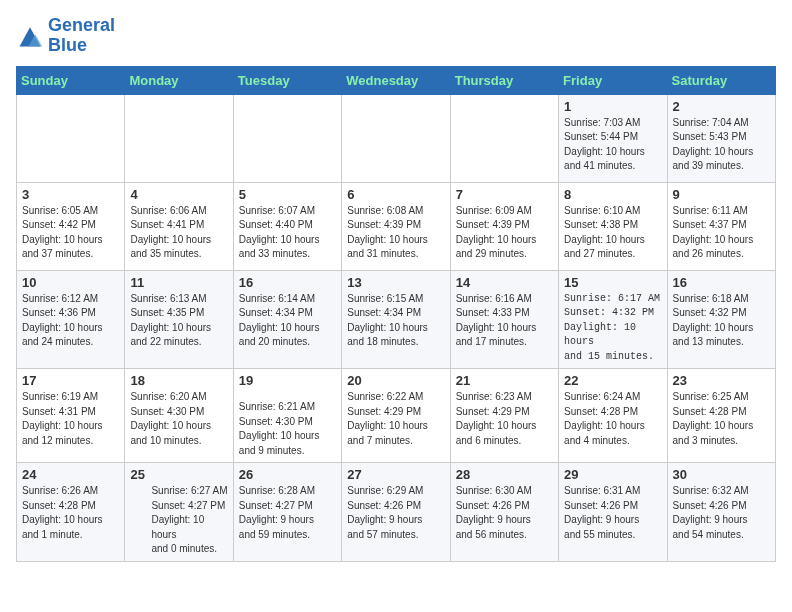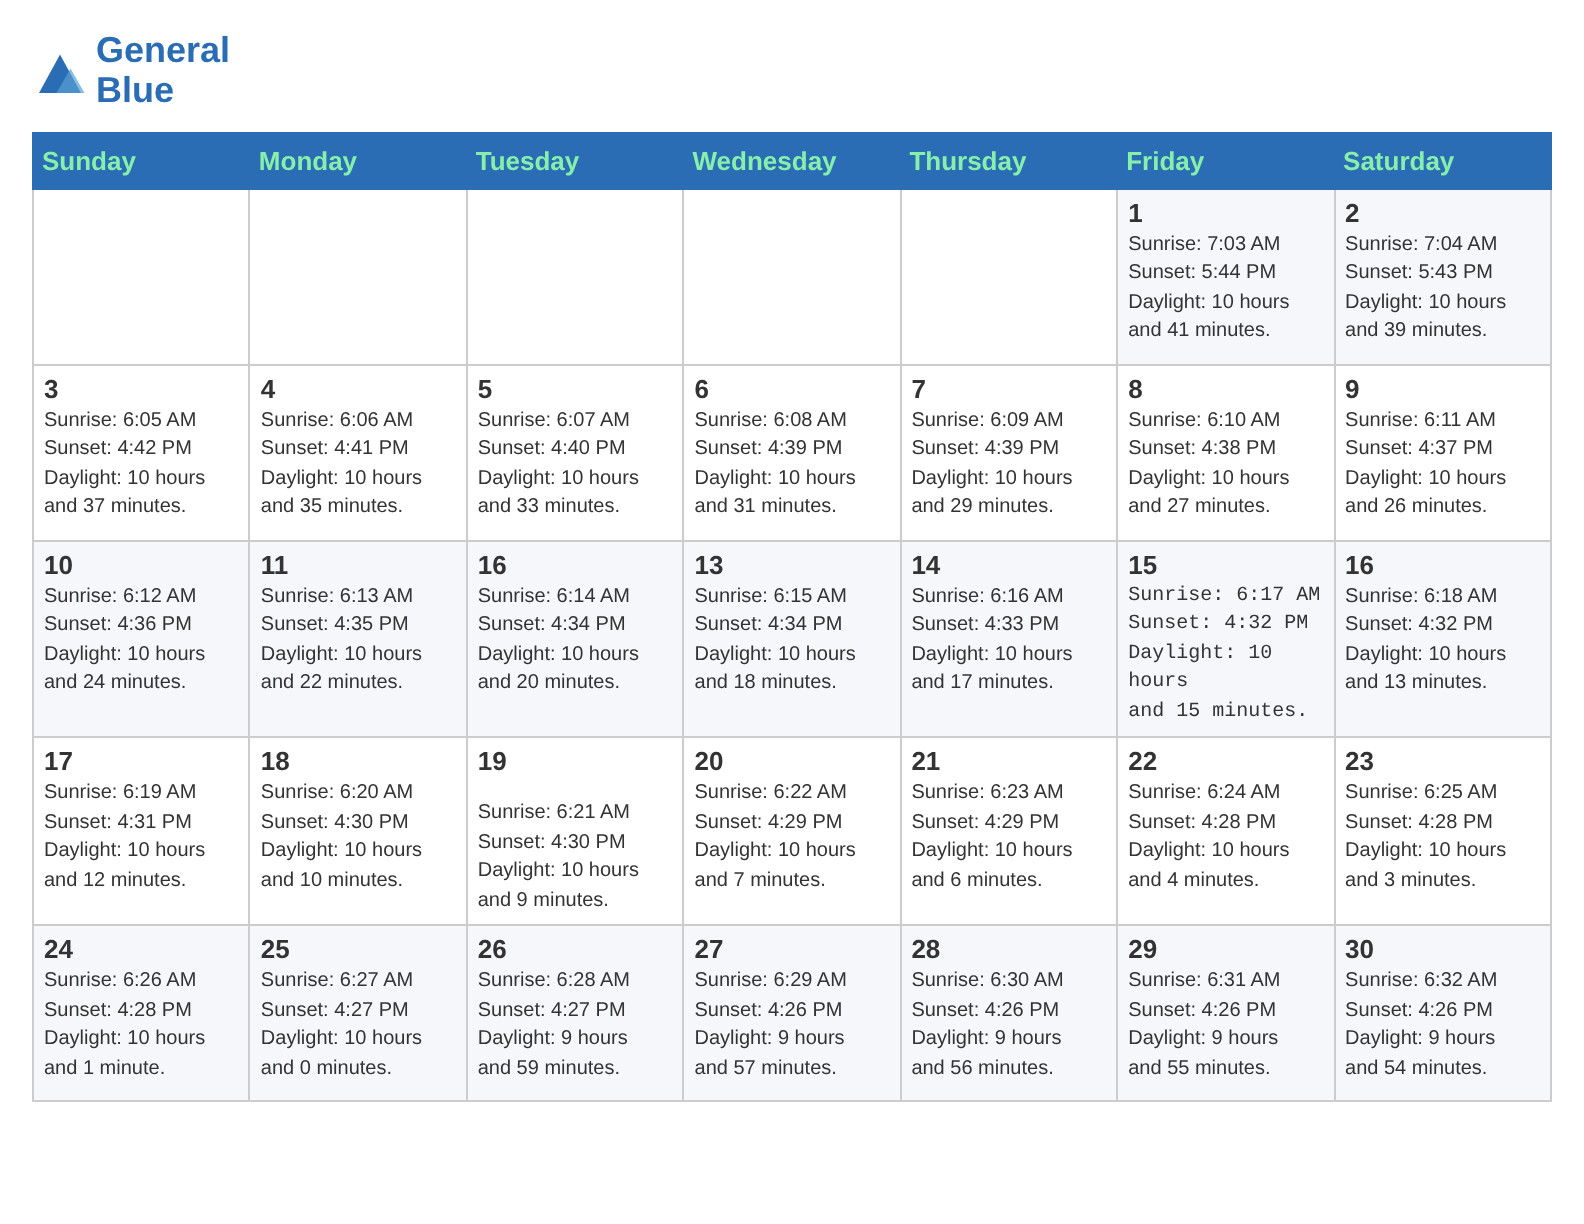--- a/index.html
+++ b/index.html
@@ -300,21 +300,21 @@
       <tr>
         <td>
           <span class="day-number">24</span>
           <div class="day-info" style="white-space: pre-line;">Sunrise: 6:26 AM
 Sunset: 4:28 PM
 Daylight: 10 hours
 and 1 minute.</div>
         </td>
         <td>
           <span class="day-number">25</span>
-          <div class="day-info" style="white-space: pre-line;">Sunrise: 6:27 AM
+          <div class="day-info" style="white-space: pre-line; margin-left: 21px;">Sunrise: 6:27 AM
 Sunset: 4:27 PM
 Daylight: 10 hours
 and 0 minutes.</div>
         </td>
         <td>
           <span class="day-number">26</span>
           <div class="day-info" style="white-space: pre-line;">Sunrise: 6:28 AM
 Sunset: 4:27 PM
 Daylight: 9 hours
 and 59 minutes.</div>

